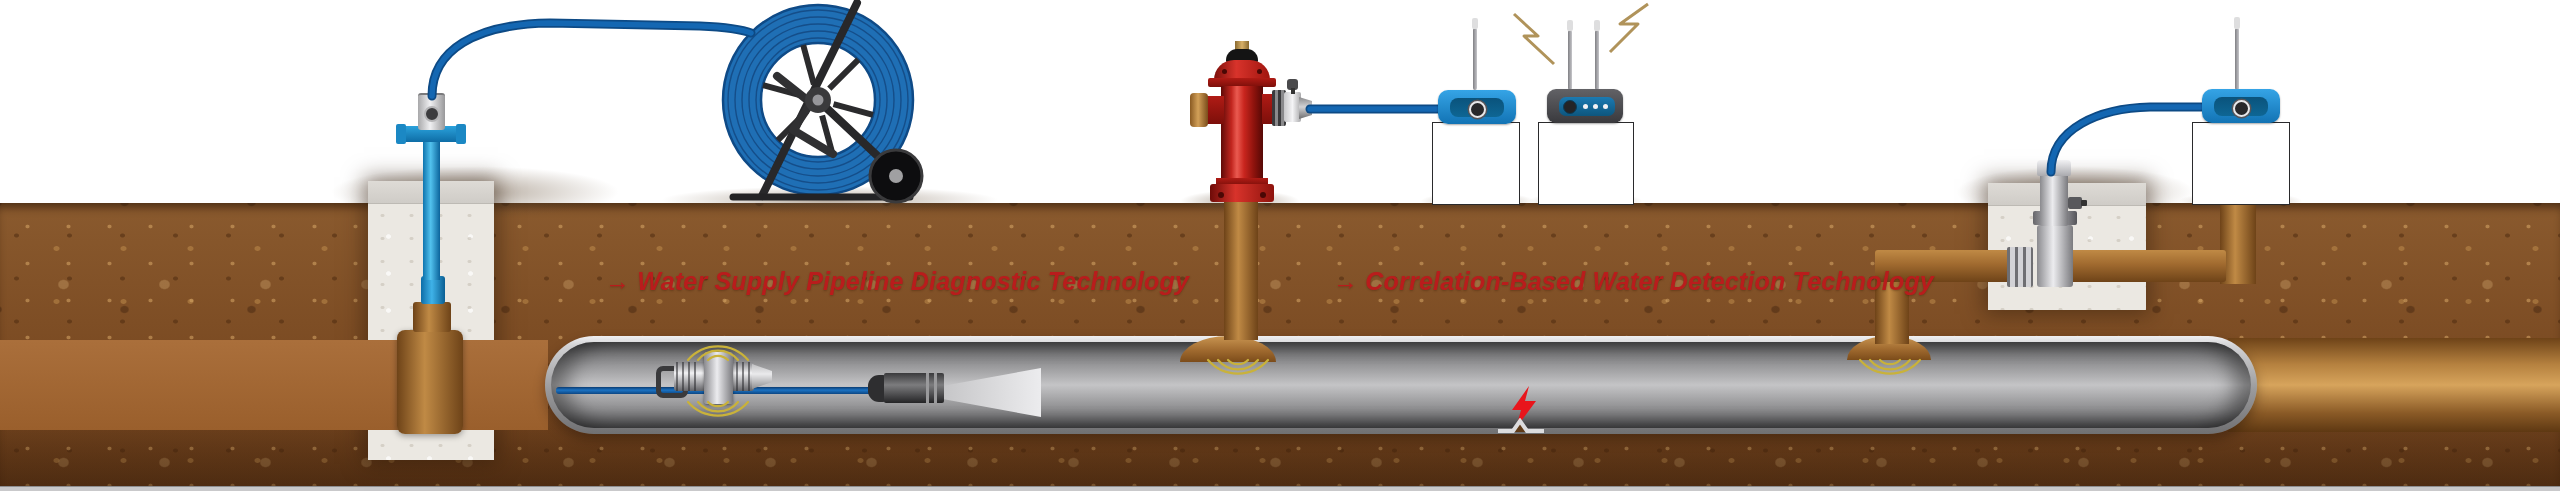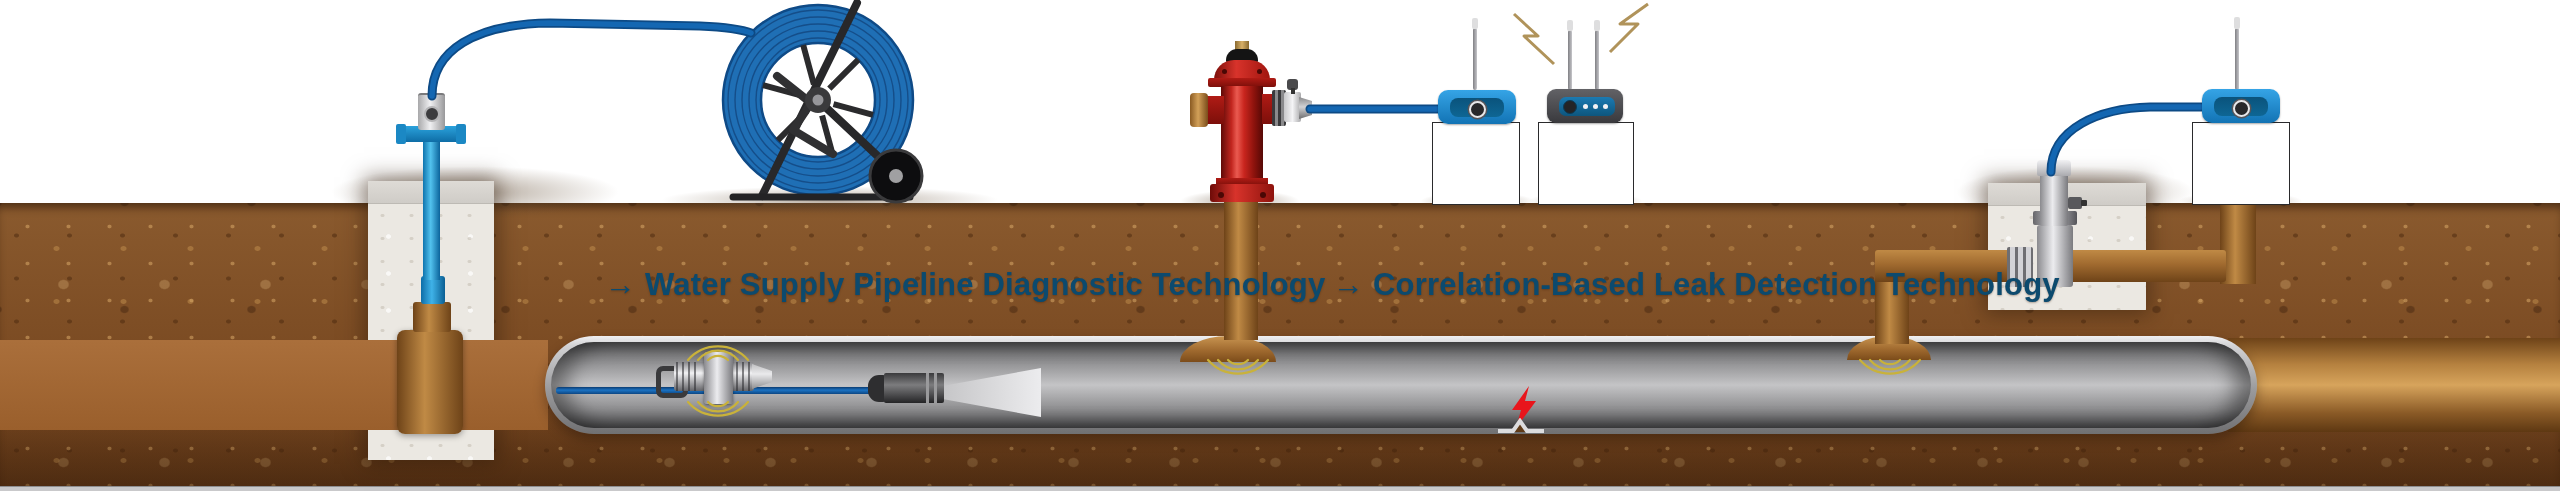--- a/index.html
+++ b/index.html
@@ -54,22 +54,22 @@
   .logger{border-radius:10px;background:linear-gradient(180deg,#35a4e6,#1273b4);box-shadow:0 1px 2px rgba(0,0,0,.35);}
   .logger-panel{border-radius:8px;background:linear-gradient(180deg,#0a537c,#0e6694);}
   .port{border-radius:50%;background:#28282a;border:2.5px solid #e8e8ea;box-shadow:0 0 0 1.5px #55555a;}
   .antenna{background:linear-gradient(90deg,#808084,#c6c6ca);border-radius:2px;}
   .ant-tip{background:#dededf;border-radius:2px;}
   .receiver{border-radius:9px;background:linear-gradient(180deg,#626266,#39393d);box-shadow:0 1px 2px rgba(0,0,0,.35);}
   .receiver-panel{border-radius:7px;background:linear-gradient(180deg,#1b7ab2,#0d567e);}
   .dot{border-radius:50%;background:#f2f2f4;}
   .red-body{background:linear-gradient(90deg,#5f0a07 0%,#c2261f 25%,#ea5a50 38%,#c9251e 55%,#8e130d 78%,#550805 100%);}
   .red-dark{background:linear-gradient(180deg,#b01b15,#7c0f0a);}
-  .label{color:#0c4a6e;font-size:31px;font-weight:700;letter-spacing:.2px;white-space:nowrap;
-         text-shadow:0 1px 2px rgba(60,30,10,.35);}
+  .label{color:#b91c1c;font-size:25px;font-weight:700;letter-spacing:.2px;white-space:nowrap;
+         text-shadow:0 1px 2px rgba(60,30,10,.35);font-style:italic;}
   .strip{background:#c9c9cb;border-top:1px solid #8e8e90;}
   svg{display:block;}
 </style>
 </head>
 <body>
 
 <div class="scene">
 
   <div class="abs soil" style="left:0;top:203px;width:2560px;height:288px"></div>
   <div class="abs soil-darken" style="left:0;top:415px;width:2560px;height:71px"></div>
@@ -259,15 +259,15 @@
   <div class="abs port" style="left:2233px;top:100px;width:13px;height:13px"></div>
 
   <svg class="abs" style="left:1510px;top:12px;width:50px;height:54px" viewBox="0 0 50 54" fill="none" stroke="var(--signal-tan)" stroke-width="3" stroke-linejoin="round">
     <polyline points="4,2 28,24 14,24 44,52"></polyline>
   </svg>
   <svg class="abs" style="left:1608px;top:2px;width:44px;height:52px" viewBox="0 0 44 52" fill="none" stroke="var(--signal-tan)" stroke-width="3" stroke-linejoin="round">
     <polyline points="40,2 12,22 30,22 2,50"></polyline>
   </svg>
 
   <div class="abs label" style="left:605px;top:267px">→ Water Supply Pipeline Diagnostic Technology</div>
-  <div class="abs label" style="left:1333px;top:267px">→ Correlation-Based Leak Detection Technology</div>
+  <div class="abs label" style="left:1333px;top:267px">→ Correlation-Based Water Detection Technology</div>
 
 </div>
 
 </body></html>

